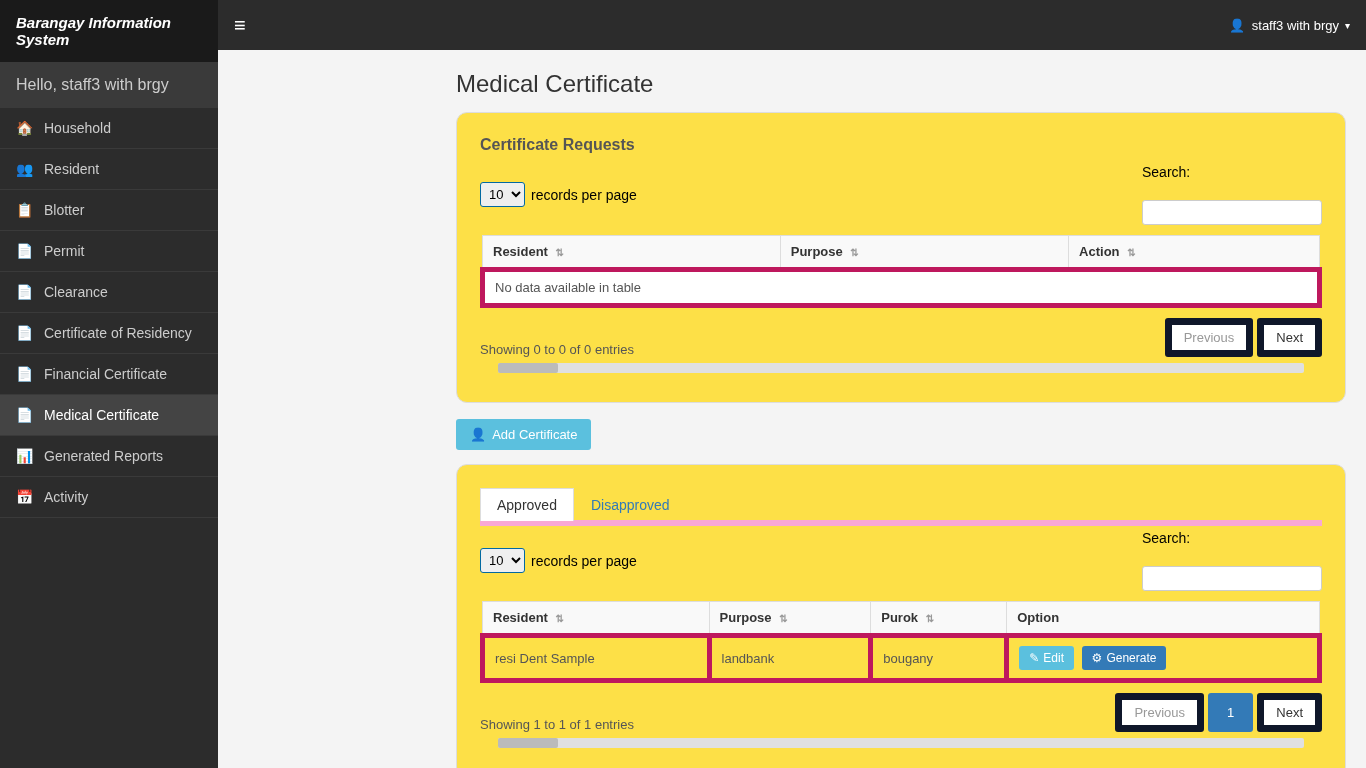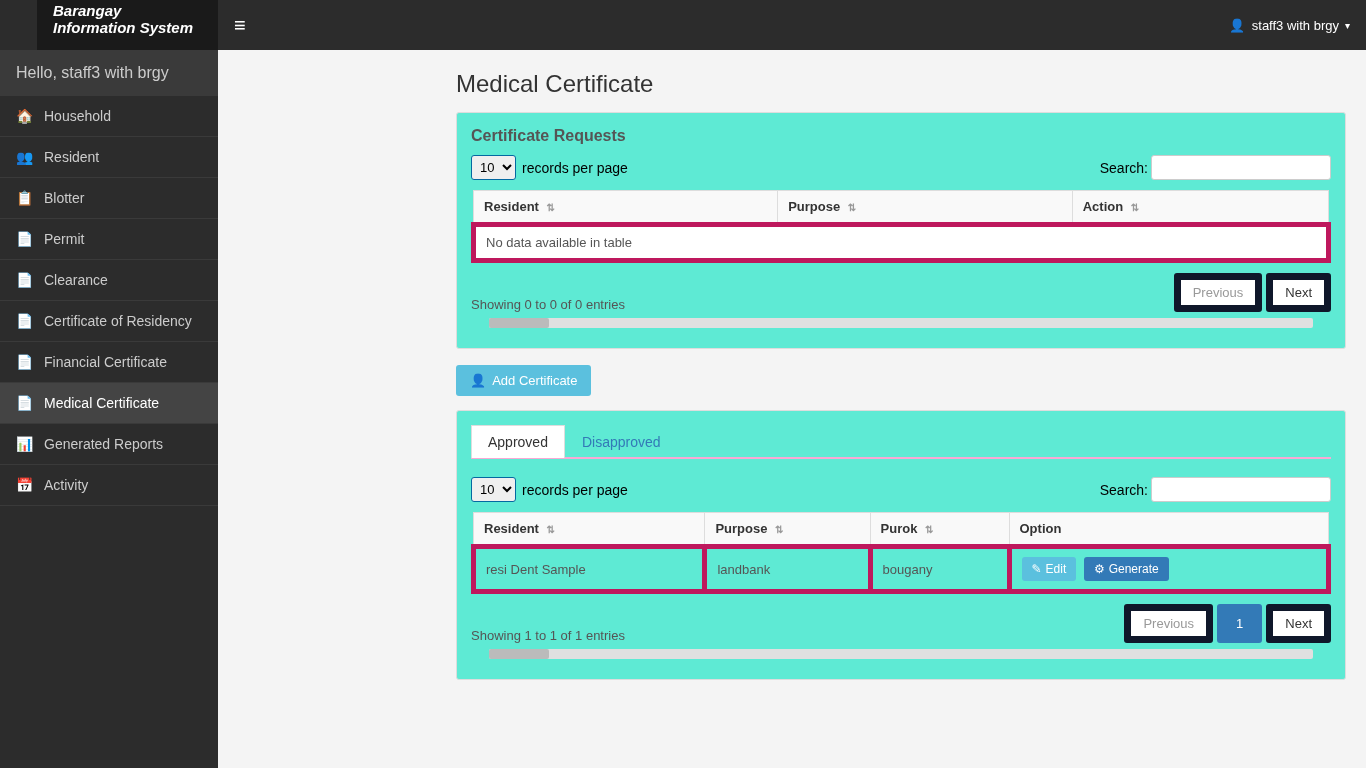--- a/index.html
+++ b/index.html
@@ -11,29 +11,28 @@
       background: #2c2c2c;
       color: #fff;
       display: flex;
       flex-direction: column;
       flex-shrink: 0;
       height: 768px;
       overflow-y: auto;
     }
     #sidebar-brand {
       background: #1a1a1a;
-      padding: 2px 16px;
+      padding: 14px 16px;
       font-style: italic;
       font-size: 15px;
       font-weight: bold;
       color: #fff;
       min-height: 50px;
       display: flex;
-      align-items: flex-start;
-      margin-left: 37px;
+      align-items: flex-end;
     }
     #sidebar-user {
       background: #3a3a3a;
       padding: 14px 16px;
       font-size: 16px;
       color: #ccc;
     }
     .sidebar-item {
       display: flex;
       align-items: center;
@@ -84,42 +83,42 @@
     }
 
     .section-title {
       font-size: 16px;
       font-weight: bold;
       color: #555;
       margin-bottom: 10px;
     }
 
     .card {
-      background: #5eead4;
+      background: #fde047;
       border: 1px solid #ddd;
-      border-radius: 3px;
-      padding: 14px;
+      border-radius: 11px;
+      padding: 23px;
       margin-bottom: 16px;
     }
 
     
     .table-controls {
       display: flex;
       align-items: center;
       justify-content: space-between;
       margin-bottom: 10px;
     }
     .records-per-page { display: flex; align-items: center; gap: 6px; }
     .records-per-page select {
       padding: 3px 4px;
       border: 1px solid #0369a1;
       border-radius: 3px;
       font-size: 13px;
     }
-    .search-box { display: flex; align-items: center; gap: 3px; }
+    .search-box { display: flex; align-items: flex-start; gap: 20px; flex-direction: column; }
     .search-box input {
       border: 1px solid #ccc;
       border-radius: 3px;
       padding: 4px 6px;
       font-size: 13px;
       width: 180px;
     }
 
     
     table {
@@ -202,22 +201,22 @@
       cursor: pointer;
       display: flex;
       align-items: center;
       gap: 6px;
       margin-bottom: 14px;
     }
 
     
     .tabs {
       display: flex;
-      border-bottom: 2px solid #f9a8d4;
-      margin-bottom: 18px;
+      border-bottom: 6px solid #f9a8d4;
+      margin-bottom: 4px;
       align-items: flex-end;
     }
     .tab {
       padding: 8px 16px;
       cursor: pointer;
       font-size: 14px;
       border: 1px solid transparent;
       border-bottom: none;
       margin-bottom: -1px;
     }

